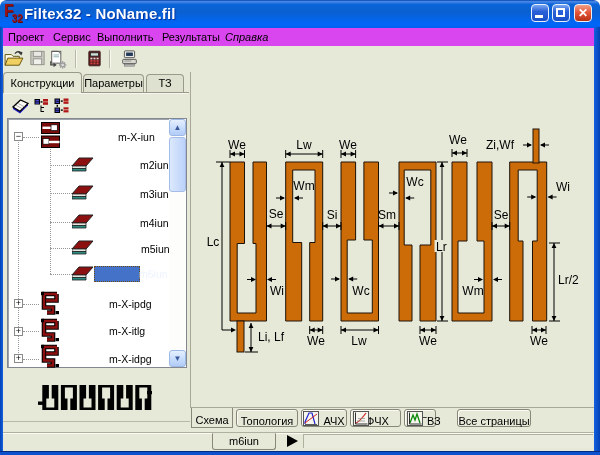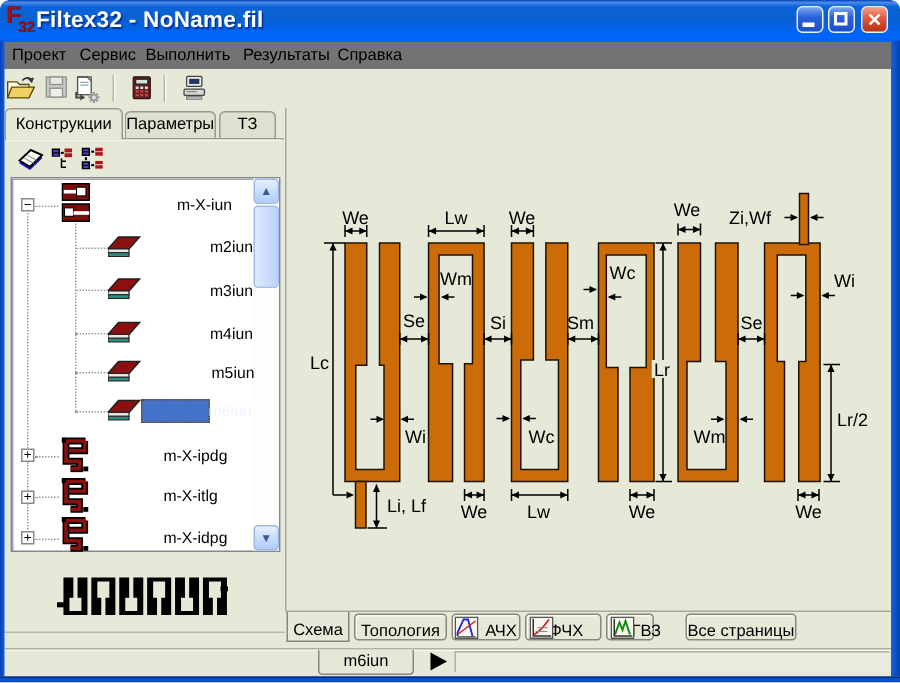--- a/index.html
+++ b/index.html
@@ -15,21 +15,21 @@
   font-size:16px; text-shadow:0.5px 0.5px 0 #5a0a0a; }
 #title .logo sub { font-size:10px; font-weight:bold; position:relative; top:2px; left:-2px;}
 #title .txt { position:absolute; left:24px; top:5px; color:#fff; font-weight:bold; font-size:15px;
   text-shadow:1px 1px 1px #00309a; letter-spacing:0.2px; }
 .tbtn { position:absolute; top:4px; width:18px; height:18px; border-radius:4px;
   border:1px solid #e8f0fc; color:#fff; font-size:12px; line-height:16px; text-align:center;
   font-weight:bold; }
 .bblue { background:linear-gradient(180deg,#7aa7f0 0%,#2a61d8 40%,#1a4fc8 100%); }
 .bred  { background:linear-gradient(180deg,#f0a088 0%,#e4573a 45%,#b83012 100%); }
 
-#menu { left:0; top:28px; width:600px; height:18px; background:#737373; font-size:11px; color:#000;padding-left:24px; }
+#menu { left:0; top:28px; width:600px; height:18px; background:#d946ef; font-size:11px; color:#000;padding-left:24px; }
 #menu span { position:absolute; top:3px; }
 
 #tbar { left:0; top:46px; width:600px; height:26px; background:#e6e8d8; }
 .tsep { position:absolute; top:4px; width:2px; height:18px;
   border-left:1px solid #b8b8a8; border-right:1px solid #f8f8f0; }
 
 .tab { position:absolute; background:#e6e8d8; border:1px solid #9a9a8a; border-bottom:none;
   border-radius:4px 4px 0 0; font-size:11px; text-align:center; color:#000; }
 #treebox { left:7px; top:118px; width:180px; height:250px; background:#fff;
   border:1px solid #828790; box-shadow:inset 1px 1px 0 #9ea4ac; }
@@ -70,21 +70,21 @@
     <span class="tbtn bblue" style="left:552px;">
         <span style="position:absolute;left:3px;top:3px;width:9px;height:9px;border:2px solid #fff;"></span>
       </span>
     <span class="tbtn bred" style="left:574px;width:18px;">✕</span>
   </div>
   <div id="menu" class="abs">
     <span style="left:8px;">Проект</span>
     <span style="left:53px;">Сервис</span>
     <span style="left:97px;">Выполнить</span>
     <span style="left:162px;">Результаты</span>
-    <span style="left:225px;">Справка</span>
+    <span style="left:225px;font-style:italic;">Справка</span>
   </div>
   <div id="tbar" class="abs">
     <span class="ico" style="left:4px;top:5px;"><svg width="20" height="16" viewBox="0 0 22 18">
           <path d="M1,16 L1,4 L8,4 L10,6 L17,6 L17,8" fill="#fffbe8" stroke="#5a4a00" stroke-width="1"></path>
           <path d="M1,16 L4,8 L21,8 L17,16 Z" fill="#f0d060" stroke="#5a4a00" stroke-width="1"></path>
           <path d="M12,3 C14,0.5 17,0.5 19,2 L17,2 L19,4 L20,1" fill="none" stroke="#333" stroke-width="1.2"></path>
         </svg></span>
     <span class="ico" style="left:30px;top:4px;"><svg width="15" height="16" viewBox="0 0 18 18">
           <rect x="1" y="1" width="16" height="16" fill="#c8c8c0" stroke="#909088"></rect>
           <rect x="4" y="1" width="10" height="6" fill="#e8e8e4" stroke="#909088"></rect>

